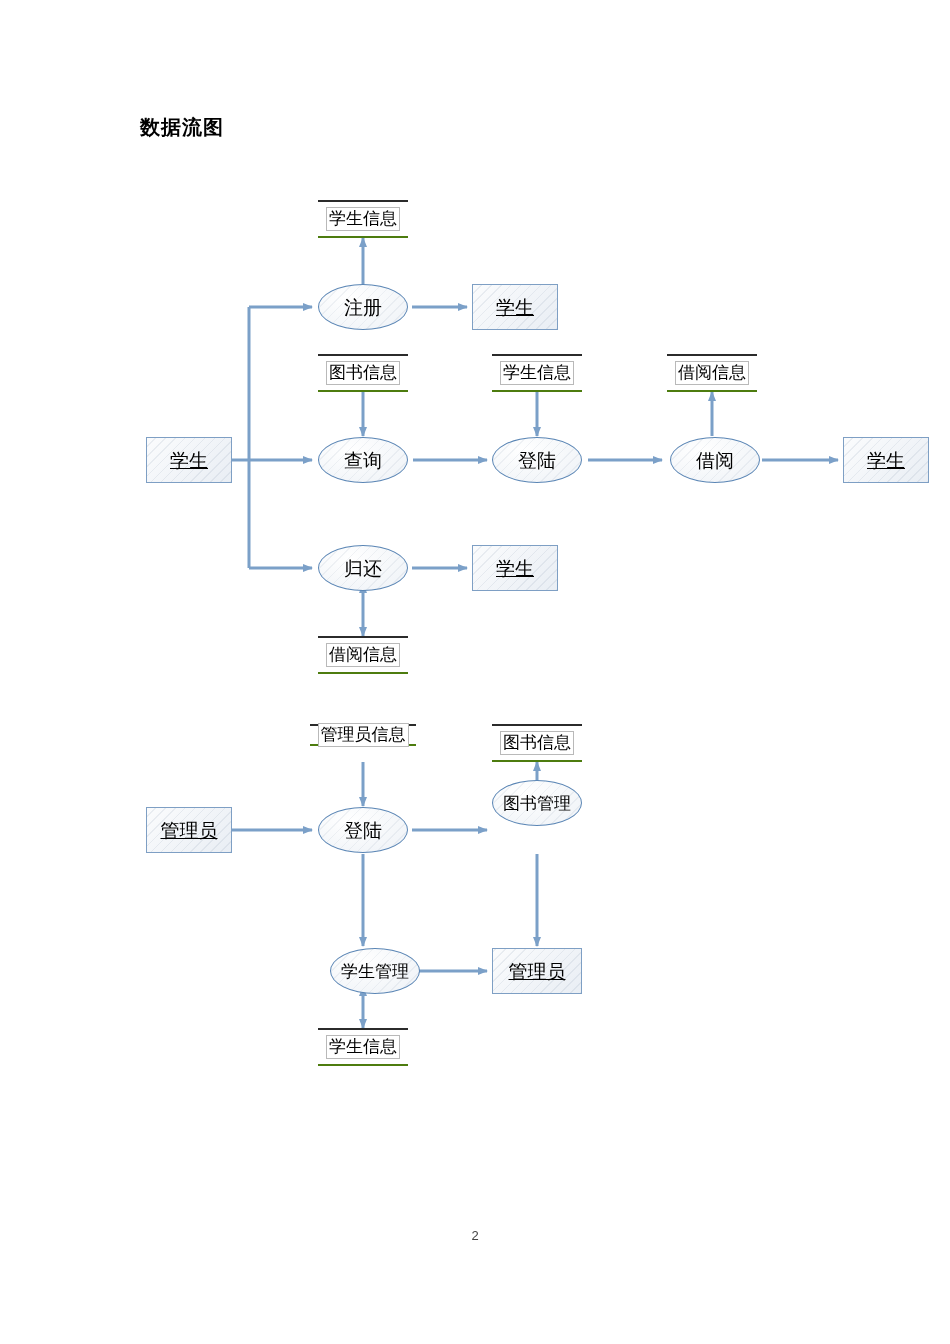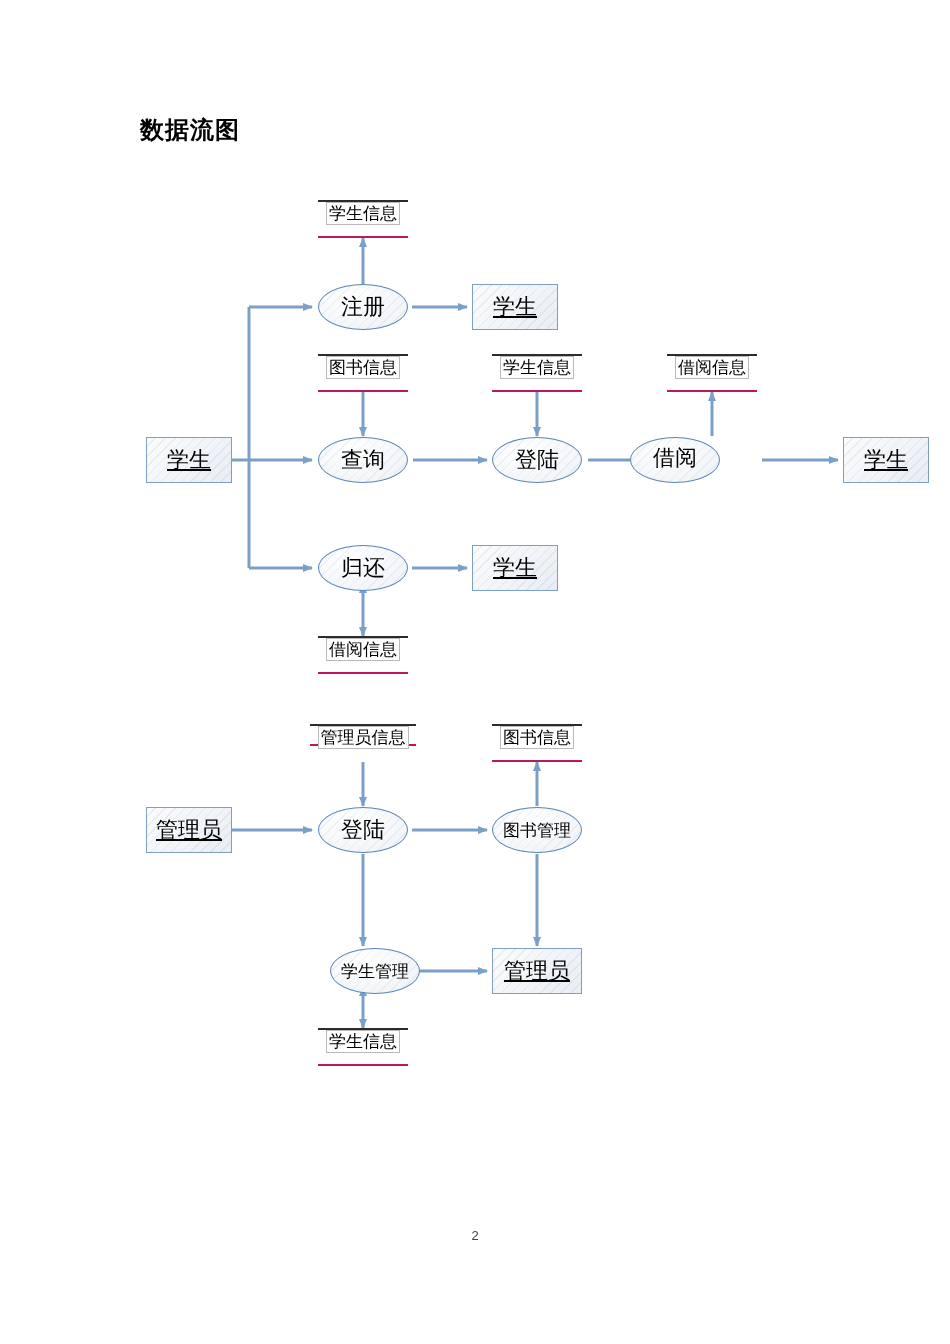--- a/index.html
+++ b/index.html
@@ -17,21 +17,21 @@
   #page {
     position: relative;
     width: 950px;
     height: 1344px;
     background: #ffffff;
   }
   #doc-title {
     position: absolute;
     left: 140px;
     top: 114px;
-    font-size: 24px;
+    font-size: 20px;
     font-weight: bold;
     color: #000000;
     letter-spacing: 1px;
     white-space: nowrap;
   }
   #page-number {
     position: absolute;
     left: 0;
     top: 1228px;
     width: 950px;
@@ -48,21 +48,21 @@
     pointer-events: none;
   }
   
   .node {
     position: absolute;
     box-sizing: border-box;
     display: flex;
     align-items: center;
     justify-content: center;
     color: #000000;
-    font-size: 22px;
+    font-size: 19px;
     line-height: 1;
     white-space: nowrap;
   }
   .node.entity {
     border: 1.5px solid #7e9fc4;
     background:
       repeating-linear-gradient(-45deg,
         rgba(150,165,185,0.17) 0px,
         rgba(150,165,185,0.17) 1px,
         rgba(255,255,255,0) 1px,
@@ -80,23 +80,23 @@
         rgba(255,255,255,0) 1px,
         rgba(255,255,255,0) 7px),
       radial-gradient(ellipse at 35% 28%, #ffffff 0%, #f7f9fb 45%, #eef2f7 100%);
   }
   .node.process.small-text { font-size: 17px; }
   
   .store {
     position: absolute;
     box-sizing: border-box;
     border-top: 2px solid #2b2b2b;
-    border-bottom: 2px solid #be185d;
+    border-bottom: 2px solid #4d7c0f;
     display: flex;
-    align-items: flex-start;
+    align-items: center;
     justify-content: center;
     background: transparent;
   }
   .store .store-label {
     font-size: 17px;
     color: #000000;
     white-space: nowrap;
     border: 1px solid #b9b9b9;
     padding: 0px 2px;
     background: #ffffff;
@@ -197,21 +197,21 @@
   <div class="node entity" style="left:843px; top:437px; width:86px; height:46px;">学生</div>
 
   <div class="node entity" style="left:472px; top:545px; width:86px; height:46px;">学生</div>
 
   <div class="node process" style="left:318px; top:284px; width:90px; height:46px;">注册</div>
 
   <div class="node process" style="left:318px; top:437px; width:90px; height:46px;">查询</div>
 
   <div class="node process" style="left:492px; top:437px; width:90px; height:46px;">登陆</div>
 
-  <div class="node process" style="left:630px; top:437px; width:90px; height:46px;font-family:Liberation Mono, monospace;">借阅</div>
+  <div class="node process" style="left:670px; top:437px; width:90px; height:46px;">借阅</div>
 
   <div class="node process" style="left:318px; top:545px; width:90px; height:46px;">归还</div>
 
   <div class="store" style="left:310px; top:724px; width:106px; height:22px;">
     <span class="store-label">管理员信息</span>
   </div>
 
   <div class="store" style="left:492px; top:724px; width:90px; height:38px;">
     <span class="store-label">图书信息</span>
   </div>
@@ -219,19 +219,19 @@
   <div class="store" style="left:318px; top:1028px; width:90px; height:38px;">
     <span class="store-label">学生信息</span>
   </div>
 
   <div class="node entity" style="left:146px; top:807px; width:86px; height:46px;">管理员</div>
 
   <div class="node entity" style="left:492px; top:948px; width:90px; height:46px;">管理员</div>
 
   <div class="node process" style="left:318px; top:807px; width:90px; height:46px;">登陆</div>
 
-  <div class="node process small-text" style="left:492px; top:807px; width:90px; height:46px;">图书管理</div>
+  <div class="node process small-text" style="left:492px; top:780px; width:90px; height:46px;">图书管理</div>
 
   <div class="node process small-text" style="left:330px; top:948px; width:90px; height:46px;">学生管理</div>
 
   <div id="page-number">2</div>
 
 </div>
 
 </body></html>

